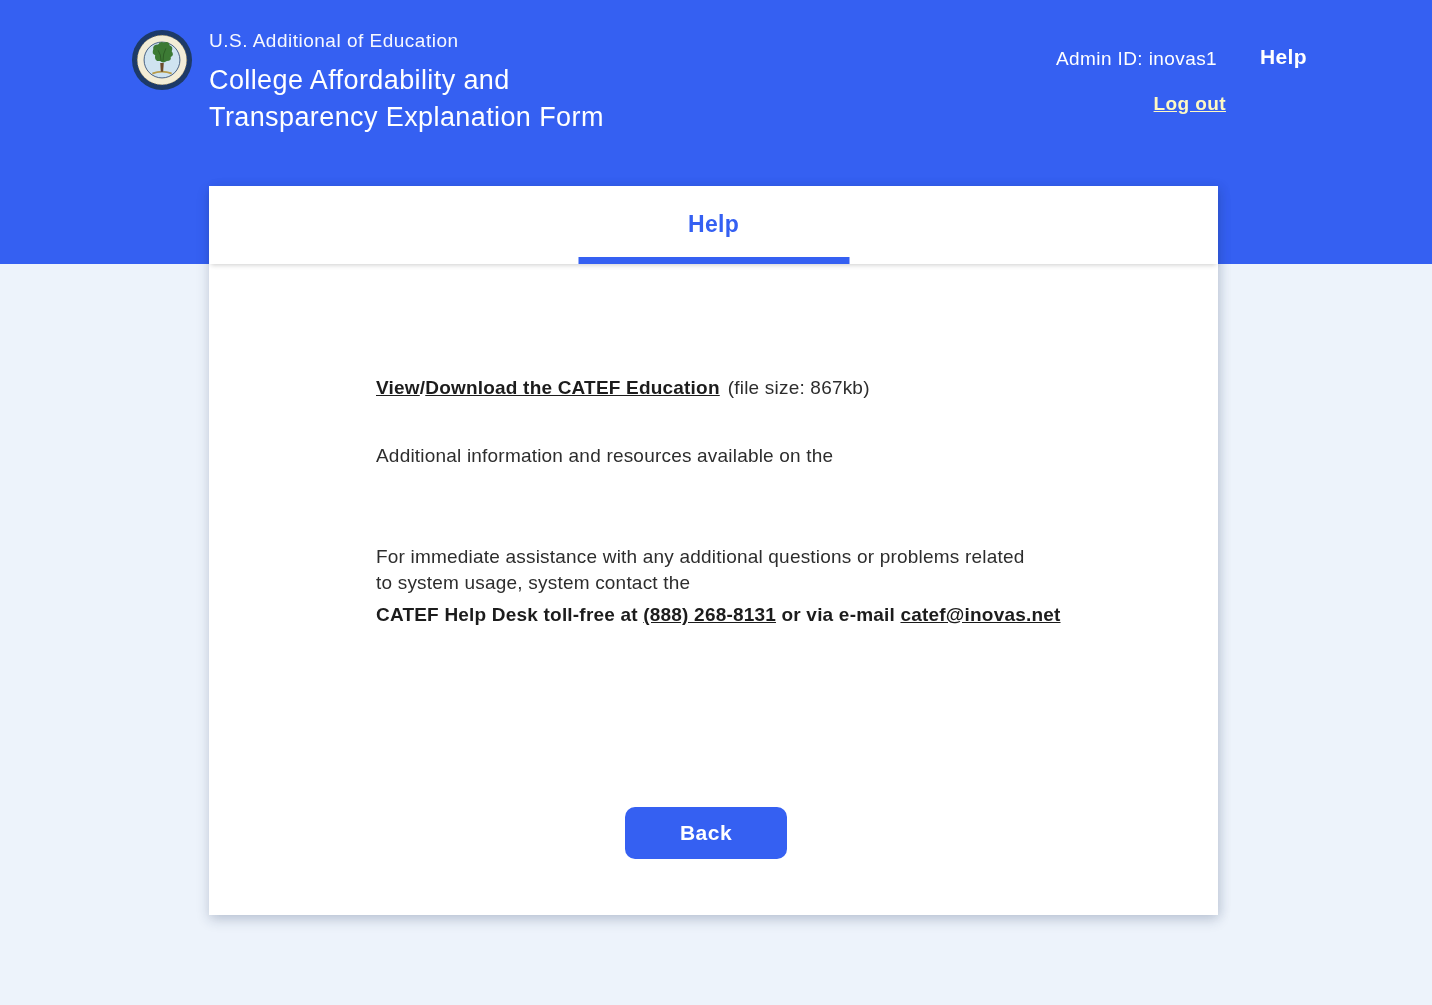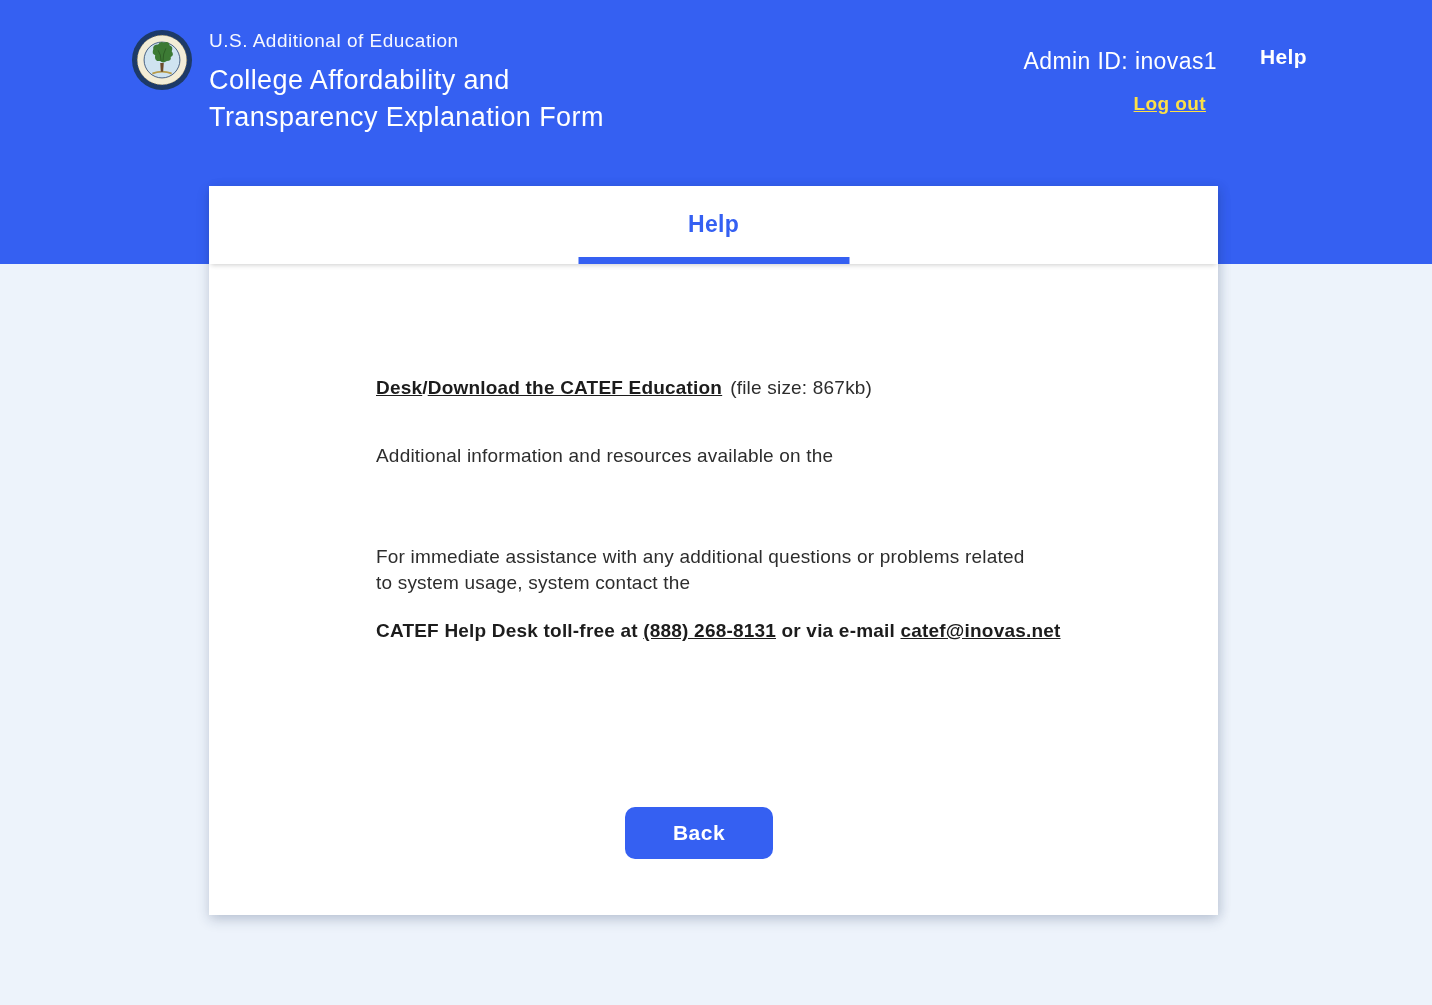--- a/index.html
+++ b/index.html
@@ -30,30 +30,30 @@
     font-size: 19px; font-weight: 400; letter-spacing: 0.5px;
     opacity: 0.96;
   }
   .form-title {
     margin-top: 10px;
     font-size: 27px; font-weight: 400; letter-spacing: 0.4px;
     line-height: 37px;
   }
   .admin-id {
     position: absolute; top: 48px; right: 215px;
-    color: #ffffff; font-size: 23px; font-weight: 400; letter-spacing: 0.4px;
+    color: #ffffff; font-size: 19px; font-weight: 400; letter-spacing: 0.4px;
   }
   .header-help {
     position: absolute; top: 45px; right: 125px;
     color: #ffffff; font-size: 21px; font-weight: 700; letter-spacing: 0.4px;
     cursor: pointer;
   }
   .logout {
-    position: absolute; top: 93px; right: 226px;
-    color: #fde047; font-size: 19px; font-weight: 700; letter-spacing: 0.4px;
+    position: absolute; top: 93px; right: 206px;
+    color: #fef9c3; font-size: 19px; font-weight: 700; letter-spacing: 0.4px;
     text-decoration: underline;
     cursor: pointer;
   }
 
   
   .card {
     position: absolute; left: 209px; top: 186px;
     width: 1009px; height: 729px;
     background: #ffffff;
     box-shadow: 0 5px 12px rgba(25, 45, 85, 0.20), 4px 0 10px rgba(25, 45, 85, 0.08);
@@ -78,33 +78,33 @@
     width: 271px; height: 7px; background: #3560f2;
   }
 
   
   .card .line { position: absolute; left: 167px; color: #2d2d2d; font-size: 19px; letter-spacing: 0.2px; white-space: nowrap; }
   .p-handbook   { top: 191px; }
   .p-additional { top: 259px; }
   .p-deptlink   { top: 291px; }
   .p-assist1    { top: 360px; }
   .p-assist2    { top: 386px; }
-  .p-helpdesk   { top: 434px; }
+  .p-helpdesk   { top: 418px; }
 
   .bold-link {
     font-weight: 700; color: #1c1c1c;
     text-decoration: underline;
     cursor: pointer;
   }
   .bold-text { font-weight: 700; color: #1c1c1c; }
   .file-size { margin-left: 8px; color: #2d2d2d; text-align: right; }
 
   .back-btn {
     position: absolute; left: 416px; top: 621px;
-    width: 148px; height: 52px;
+    width: 162px; height: 52px;
     background: #3560f2; color: #ffffff;
     border: none; border-radius: 10px;
     font-family: "Liberation Sans", sans-serif;
     font-size: 21px; font-weight: 700; letter-spacing: 0.5px;
     cursor: pointer;
   }
 </style>
 </head>
 <body>
 
@@ -140,21 +140,21 @@
 <div class="card">
 
   <div class="tab-header">
     <div class="tab">
       <span class="tab-label">Help</span>
       <span class="tab-underline"></span>
     </div>
   </div>
 
   <div class="line p-handbook">
-    <span class="bold-link">Desk</span><span class="bold-text">/</span><span class="bold-link">Download the CATEF Education</span><span class="file-size">(file size: 867kb)</span>
+    <span class="bold-link">View</span><span class="bold-text">/</span><span class="bold-link">Download the CATEF Education</span><span class="file-size">(file size: 867kb)</span>
   </div>
 
   <div class="line p-additional">Additional information and resources available on the</div>
 
 
   <div class="line p-assist1">For immediate assistance with any additional questions or problems related</div>
   <div class="line p-assist2">to system usage, system contact the</div>
 
   <div class="line p-helpdesk">
     <span class="bold-text">CATEF Help Desk toll-free at </span><span class="bold-link">(888) 268-8131</span><span class="bold-text"> or via e-mail </span><span class="bold-link">catef@inovas.net</span>

